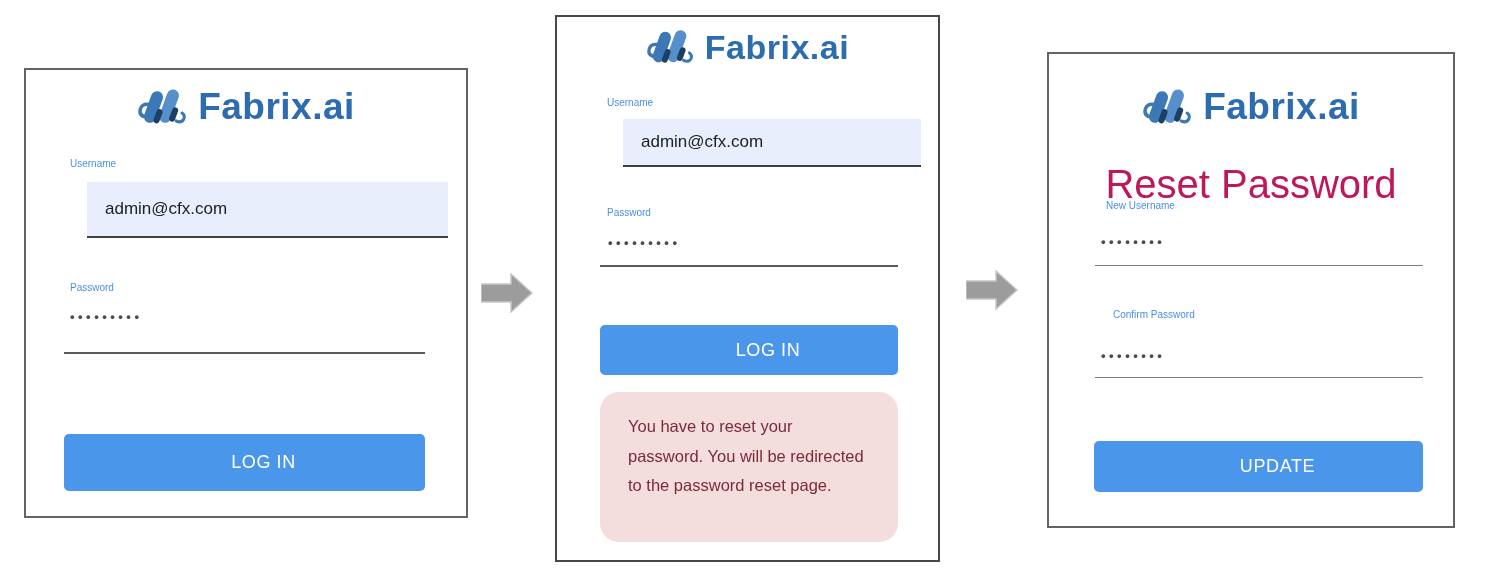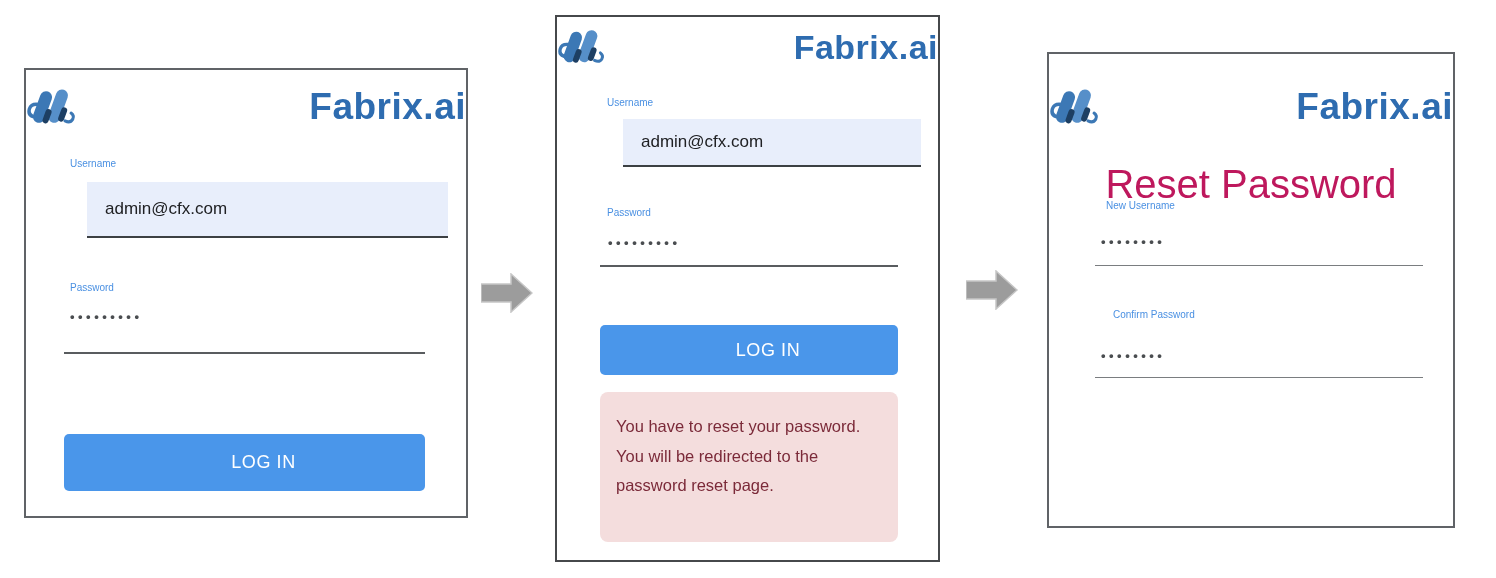--- a/index.html
+++ b/index.html
@@ -10,21 +10,21 @@
   .panel{
     position:absolute;background:#ffffff;border:2px solid #606367;
     box-sizing:border-box;
   }
   #panel-login-initial{left:24px;top:68px;width:444px;height:450px;}
   #panel-login-error{left:555px;top:15px;width:385px;height:547px;border-color:#46484b;}
   #panel-reset{left:1047px;top:52px;width:408px;height:476px;}
 
   .logo-row{
     position:absolute;left:0;right:0;display:flex;align-items:center;
-    justify-content:space-between;gap:9px;
+    justify-content:center;gap:9px;
   }
   .logo-word{font-size:37px;font-weight:700;color:#2e6cb0;letter-spacing:0.5px;}
 
   .field-label{position:absolute;font-size:10px;color:#4a90e2;}
 
   .filled-input{
     position:absolute;background:#e8eefb;border-bottom:2px solid #3c4043;
     display:flex;align-items:center;padding-left:18px;font-size:17px;
     color:#202124;box-sizing:border-box;cursor:text;margin-left:23px;
   }
@@ -35,22 +35,22 @@
   .pw-dots{
     font-size:13px;font-weight:700;letter-spacing:3.5px;color:#4a4d50;
     display:block;
   }
   .btn{
     position:absolute;background:#4a96ea;border:none;border-radius:5px;
     color:#ffffff;font-size:18px;letter-spacing:0.6px;display:flex;
     align-items:center;justify-content:center;font-family:inherit;cursor:pointer;padding-left:44px;
   }
   .alert{
-    position:absolute;background:#f4dddd;border-radius:8px;color:#7b2a39;
-    font-size:16.5px;line-height:1.8;padding:20px 16px;box-sizing:border-box;
+    position:absolute;background:#f4dddd;border-radius:19px;color:#7b2a39;
+    font-size:16.5px;line-height:1.8;padding:20px 28px;box-sizing:border-box;
   }
   .reset-heading{
     position:absolute;left:0;right:0;text-align:center;font-size:40px;
     color:#be185d;font-weight:400;
   }
   .flow-arrow{position:absolute;}
 </style>
 </head>
 <body>
 
@@ -132,15 +132,16 @@
     <div class="field-label" style="left:57px;top:146px;">New Username</div>
     <div class="pw-field" style="left:46px;top:178px;width:328px;height:34px;border-bottom-width:1.5px;border-bottom-color:#7a7d80;">
       <span class="pw-dots" style="padding:2px 0 0 6px;">••••••••</span>
     </div>
 
     <div class="field-label" style="left:64px;top:255px;">Confirm Password</div>
     <div class="pw-field" style="left:46px;top:288px;width:328px;height:36px;border-bottom-width:1.5px;border-bottom-color:#7a7d80;">
       <span class="pw-dots" style="padding:6px 0 0 6px;">••••••••</span>
     </div>
 
+    <button class="btn" style="left:45px;top:387px;width:329px;height:51px;">UPDATE</button>
   </div>
 
 </div>
 
 </body></html>

